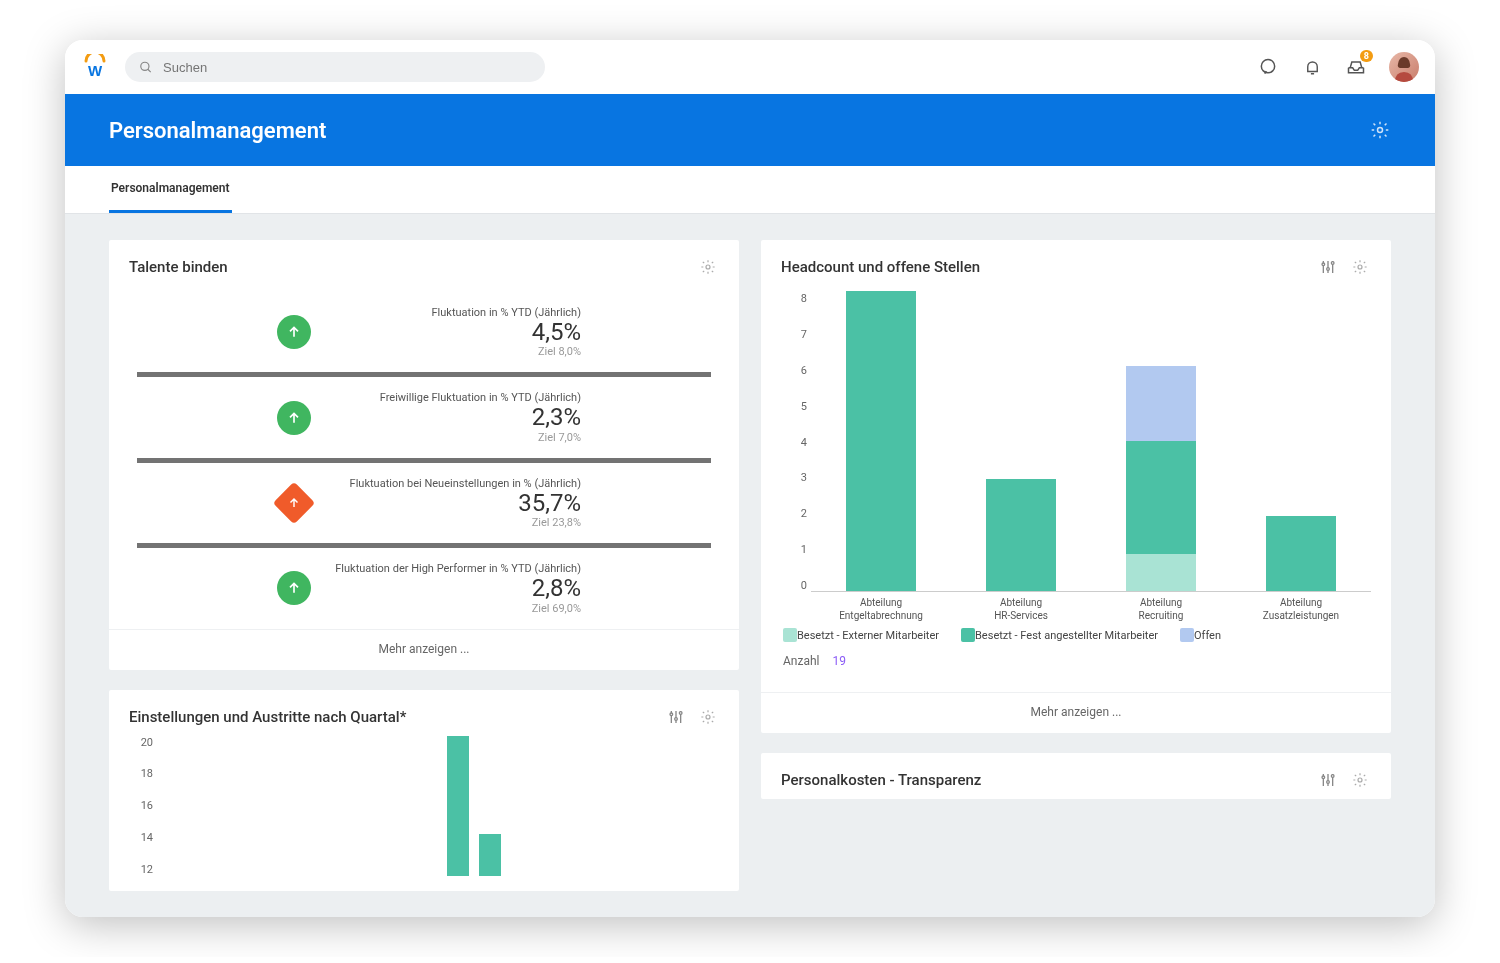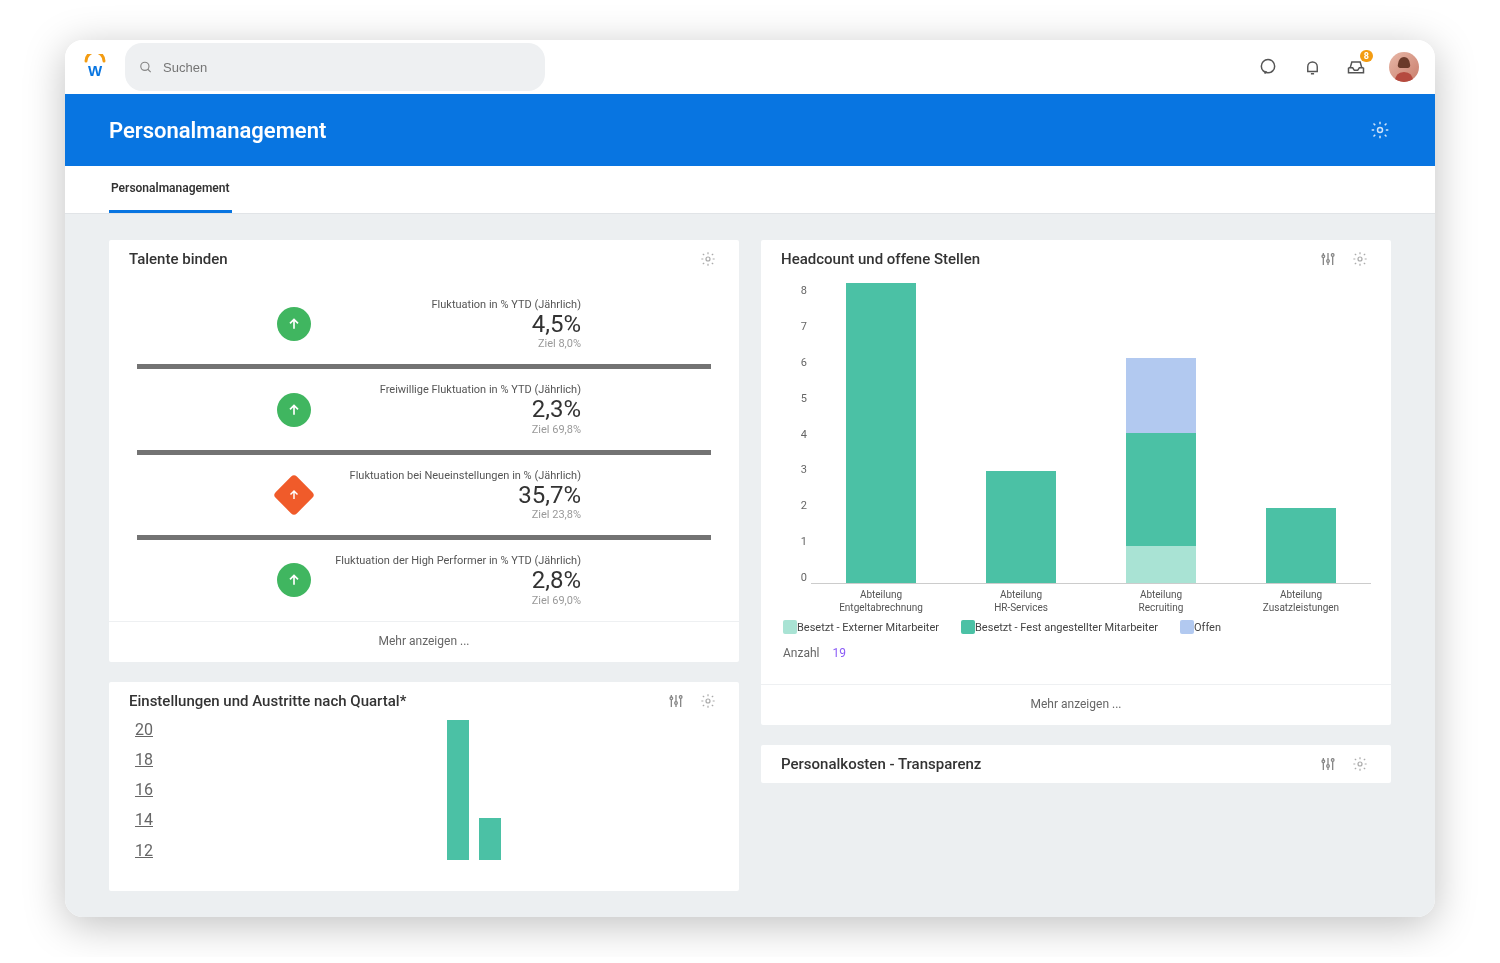--- a/index.html
+++ b/index.html
@@ -1,35 +1,35 @@
 <!DOCTYPE html>
 <html><head>
 <meta charset="utf-8">
 <style>
 * { box-sizing: border-box; margin: 0; padding: 0; }
 body { font-family: -apple-system, BlinkMacSystemFont, "Segoe UI", Roboto, Arial, sans-serif; background: #fff; }
 .frame { width: 1370px; height: 877px; margin: 40px auto; border-radius: 18px; overflow: hidden; box-shadow: 0 8px 40px rgba(0,0,0,0.25); background: #fff; display: flex; flex-direction: column; }
 .topbar { height: 54px; display: flex; align-items: center; padding: 0 16px; gap: 16px; background: #fff; }
 .logo { width: 28px; height: 28px; display: flex; align-items: center; justify-content: center; }
-.search-wrap { flex: 0 0 420px; height: 48px; background: #eef0f2; border-radius: 17px; display: flex; align-items: center; padding: 0 14px; gap: 10px; }
+.search-wrap { flex: 0 0 420px; height: 30px; background: #eef0f2; border-radius: 17px; display: flex; align-items: center; padding: 0 14px; gap: 10px; }
 .search-wrap input { border: none; background: transparent; font-size: 13px; color: #666; outline: none; width: 100%; }
 .spacer { flex: 1; }
 .top-icons { display: flex; align-items: center; gap: 22px; }
 .icon-btn { width: 22px; height: 22px; display: flex; align-items: center; justify-content: center; cursor: pointer; position: relative; color: #555; }
 .badge { position: absolute; top: -6px; right: -6px; background: #f39c12; color: #fff; font-size: 9px; font-weight: bold; border-radius: 8px; padding: 1px 4px; min-width: 12px; text-align: center; }
 .avatar { width: 30px; height: 30px; border-radius: 50%; background: linear-gradient(135deg,#e8b8a8,#c97d6b); display:flex; align-items:center; justify-content:center; overflow:hidden; }
 .hero { background: #0875e1; color: #fff; height: 72px; display: flex; align-items: center; padding: 0 44px; justify-content: space-between; }
 .hero h1 { font-size: 22px; font-weight: 600; }
 .hero-gear { color: #cfe3f9; }
 .tabs { height: 48px; background: #fff; padding: 0 44px; display: flex; align-items: center; border-bottom: 1px solid #e1e4e7; }
 .tab { font-size: 12px; font-weight: 600; color: #333; padding: 0 2px; height: 100%; display: flex; align-items: center; border-bottom: 3px solid #0875e1; }
 .content { flex: 1; background: #eceff1; padding: 26px 44px; overflow: hidden; display: grid; grid-template-columns: 1fr 1fr; gap: 22px; }
 .col { display: flex; flex-direction: column; gap: 20px; }
 .card { background: #fff; border-radius: 2px; }
-.card-head { display: flex; align-items: center; justify-content: space-between; padding: 8px 20px 8px 20px; }
+.card-head { display: flex; align-items: center; justify-content: space-between; padding: 16px 20px 8px 20px; }
 .card-title { font-size: 15px; color: #333; font-weight: 500; }
 .card-actions { display: flex; gap: 10px; color: #888; }
 .metrics { padding: 6px 28px 0 28px; }
 .metric-row { display: flex; align-items: center; border-bottom: 5px solid #737373; padding: 14px 0; gap: 20px; }
 .metric-row:last-child { border-bottom: none; }
 .metric-icon { width: 34px; height: 34px; border-radius: 50%; display: flex; align-items: center; justify-content: center; flex-shrink: 0; margin-left: 140px; }
 .metric-icon.green { background: #40b660; }
 .metric-icon.orange { width: 30px; height: 30px; border-radius: 4px; background: #f05b2a; transform: rotate(45deg); margin-left: 142px; }
 .metric-icon.orange svg { transform: rotate(-45deg); }
 .metric-text { flex: 1; text-align: right; padding-right: 130px; }
@@ -44,21 +44,21 @@
 .bar-group { display: flex; flex-direction: column-reverse; align-items: center; width: 70px; }
 .x-labels { position: absolute; left: 30px; right: 0; bottom: 0; display: flex; justify-content: space-around; }
 .x-label { width: 120px; text-align: center; font-size: 10px; color: #555; line-height: 1.3; }
 .seg { width: 70px; }
 .legend { display: flex; gap: 22px; font-size: 11px; color: #444; padding: 6px 2px 4px 2px; flex-wrap: wrap; }
 .legend-item { display: flex; align-items: center; }
 .swatch { width: 14px; height: 14px; border-radius: 2px; }
 .summary { font-size: 12px; color: #666; padding: 8px 2px 14px 2px; }
 .summary .num { color: #8b5cf6; margin-left: 10px; }
 .card2-chart { position: relative; height: 140px; padding: 6px 20px 0 20px; overflow: hidden; }
-.y-axis2 { position: absolute; left: 20px; top: 0; bottom: 0; width: 24px; display: flex; flex-direction: column; justify-content: space-between; text-align: right; font-size: 16px; color: #666; text-decoration: underline; }
+.y-axis2 { position: absolute; left: 20px; top: 0; bottom: 0; width: 24px; display: flex; flex-direction: column; justify-content: space-between; text-align: right; font-size: 11px; color: #666; }
 .plot2 { position: absolute; left: 48px; right: 20px; top: 0; bottom: 0; display: flex; align-items: flex-end; gap: 10px; padding-left: 290px; }
 .bar2 { width: 22px; background: #4bc1a5; }
 svg { display: block; }
 </style>
 </head>
 <body>
 
 <div class="frame">
 
   <div class="topbar">
@@ -150,21 +150,21 @@
           </div>
           <div class="metric-row">
             <div class="metric-icon green">
                 <svg width="16" height="16" viewBox="0 0 24 24" fill="none" stroke="#fff" stroke-width="2.5">
                   <path d="M12 19V5M6 11l6-6 6 6"></path>
                 </svg>
               </div>
             <div class="metric-text">
               <div class="metric-label">Freiwillige Fluktuation in % YTD (Jährlich)</div>
               <div class="metric-value">2,3%</div>
-              <div class="metric-target">Ziel  69,8%</div>
+              <div class="metric-target">Ziel  7,0%</div>
             </div>
           </div>
           <div class="metric-row">
             <div class="metric-icon orange">
                 <svg width="14" height="14" viewBox="0 0 24 24" fill="none" stroke="#fff" stroke-width="2.5">
                   <path d="M12 19V5M6 11l6-6 6 6"></path>
                 </svg>
               </div>
             <div class="metric-text">
               <div class="metric-label">Fluktuation bei Neueinstellungen in % (Jährlich)</div>

